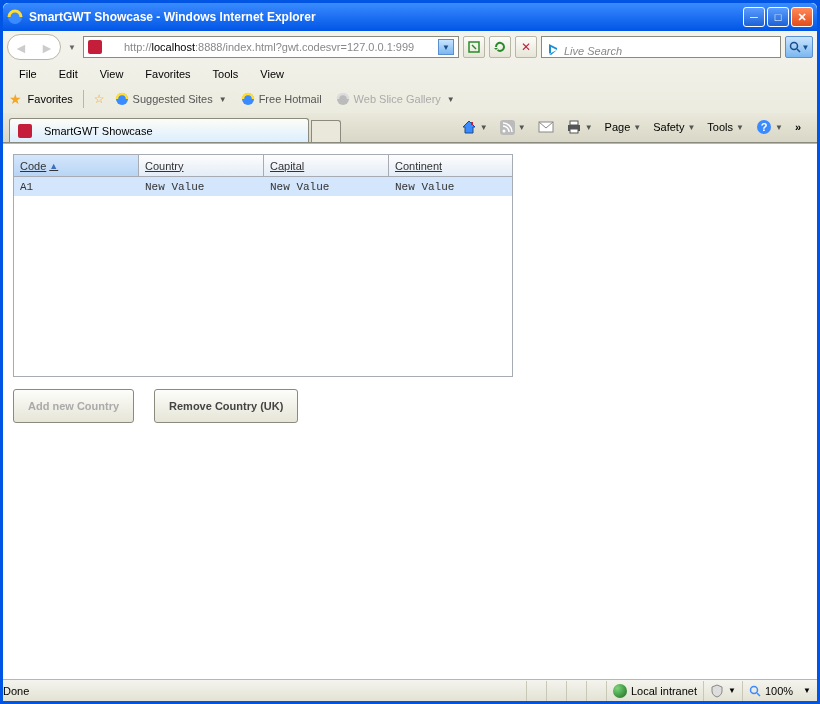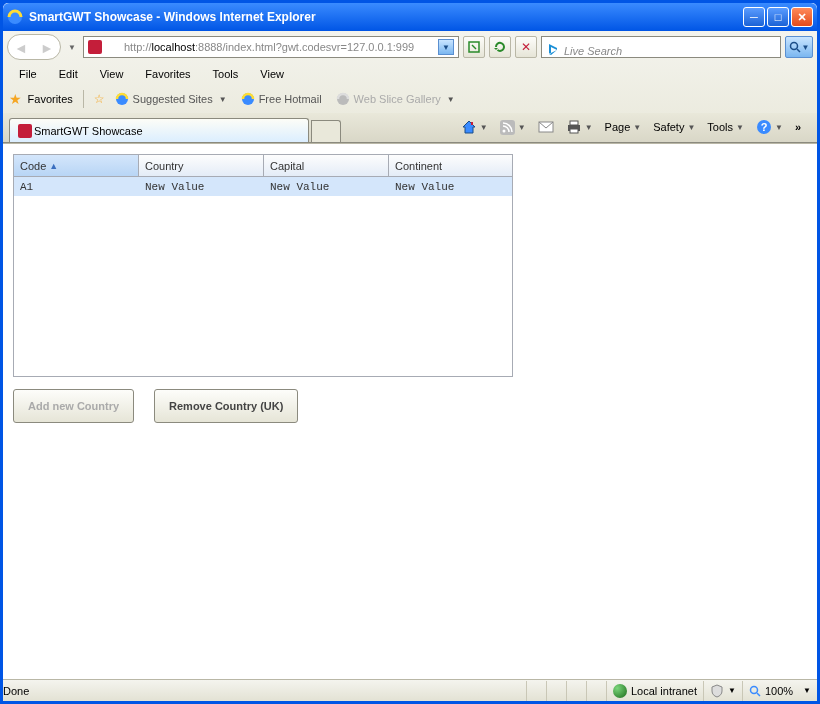--- a/index.html
+++ b/index.html
@@ -31,29 +31,29 @@
   .menubar { height: 22px; display: flex; align-items: center; padding: 0 6px; gap: 2px; }
   .menuitem { padding: 2px 10px; font-size: 11px; cursor: pointer; }
   .linkbar { height: 28px; display: flex; align-items: center; padding: 0 6px; gap: 6px; }
   .linkbar .star { color: #f5a623; font-size: 14px; }
   .linkbar-text { font-size: 11px; }
   .sep { width: 1px; height: 18px; background: #b9b7a6; margin: 0 4px; }
   .linkbtn { display: flex; align-items: center; gap: 4px; padding: 2px 4px; font-size: 11px; color: #555; }
   .linkbtn .eicon { width: 14px; height: 14px; }
   .linkbtn .drop2 { font-size: 8px; color: #555; margin-left: 2px; }
   .tabbar { height: 30px; display: flex; align-items: flex-end; padding: 0 6px; border-bottom: 1px solid #8b8a7e; background: linear-gradient(to bottom,#e9e8da,#d9d7c7); }
-  .tab { height: 24px; border: 1px solid #8b8a7e; border-bottom: none; background: linear-gradient(to bottom,#fdfdf7,#dbeeff); display: flex; align-items: center; padding: 0 8px; gap: 2px; font-size: 11px; border-radius: 3px 3px 0 0; width: 300px; }
+  .tab { height: 24px; border: 1px solid #8b8a7e; border-bottom: none; background: linear-gradient(to bottom,#fdfdf7,#dbeeff); display: flex; align-items: center; padding: 0 8px; gap: 12px; font-size: 11px; border-radius: 3px 3px 0 0; width: 300px; }
   .newtab { width: 30px; height: 22px; border: 1px solid #8b8a7e; border-bottom: none; margin-left: 2px; background: #e9e8da; border-radius: 0 3px 0 0; }
   .cmdbar { margin-left: auto; display: flex; align-items: center; gap: 4px; padding-right: 6px; height: 30px; }
   .cmdbtn { display: flex; align-items: center; gap: 3px; padding: 2px 4px; font-size: 11px; }
   .cmdbtn .dd { font-size: 8px; color: #555; }
   .content { flex: 1; background: #fff; overflow: hidden; padding: 10px; position: relative; }
   .grid { width: 500px; height: 223px; border: 1px solid #a7abb4; background: #fff; }
   .grid-header { display: flex; height: 22px; background: linear-gradient(to bottom,#fdfdfd,#e4ecf7); border-bottom: 1px solid #a7abb4; }
-  .gcol { border-right: 1px solid #a7abb4; padding: 0 6px; display: flex; align-items: center; font-size: 11px; color: #333; position: relative; }
+  .gcol { border-right: 1px solid #a7abb4; padding: 0 6px; display: flex; align-items: center; font-size: 11px; color: #333; position: relative; text-decoration: underline; }
   .gcol.sorted { background: linear-gradient(to bottom,#d4e6fb,#b8d5f5); }
   .sortarrow { color: #3b6fbf; font-size: 9px; margin-left: 3px; }
   .gc0 { width: 125px; }
   .gc1 { width: 125px; }
   .gc2 { width: 125px; }
   .gc3 { width: 122px; border-right: none; }
   .grid-body { height: 200px; }
   .grow { display: flex; height: 19px; }
   .grow.sel { background: #d4e6fb; }
   .gcell { padding: 0 6px; display: flex; align-items: center; font-size: 11px; font-family: 'Courier New', monospace; color: #333; }

